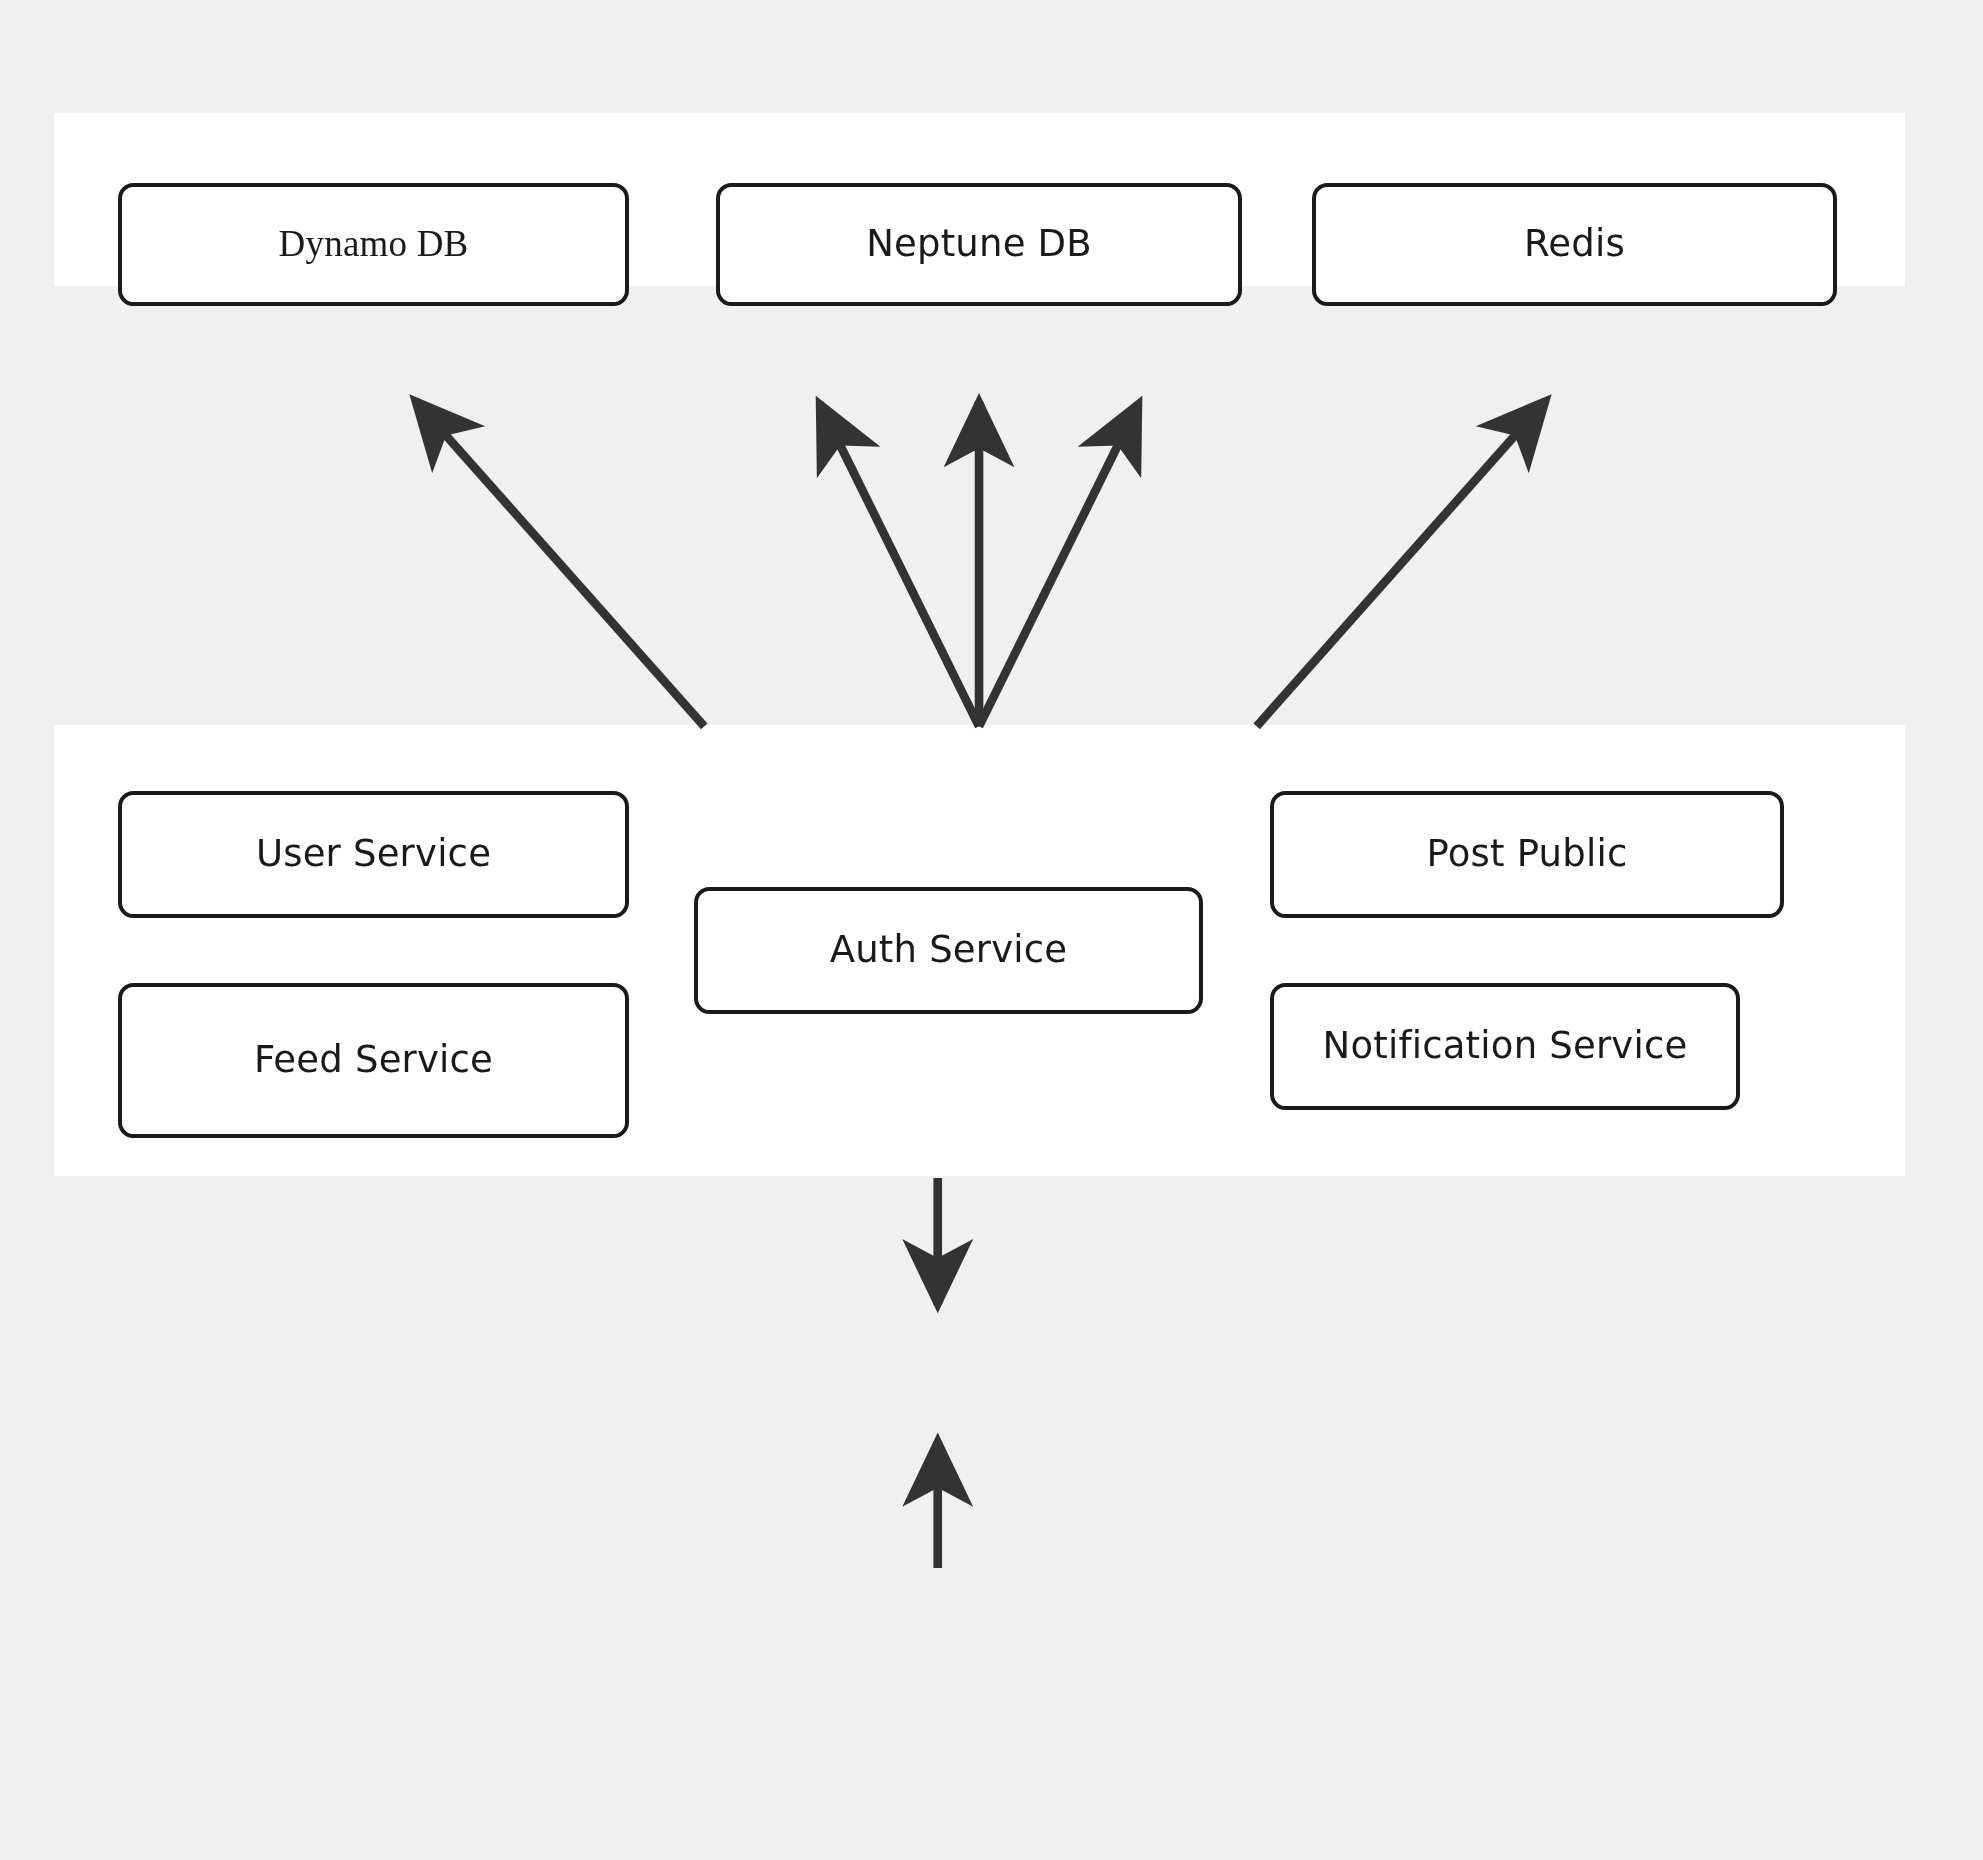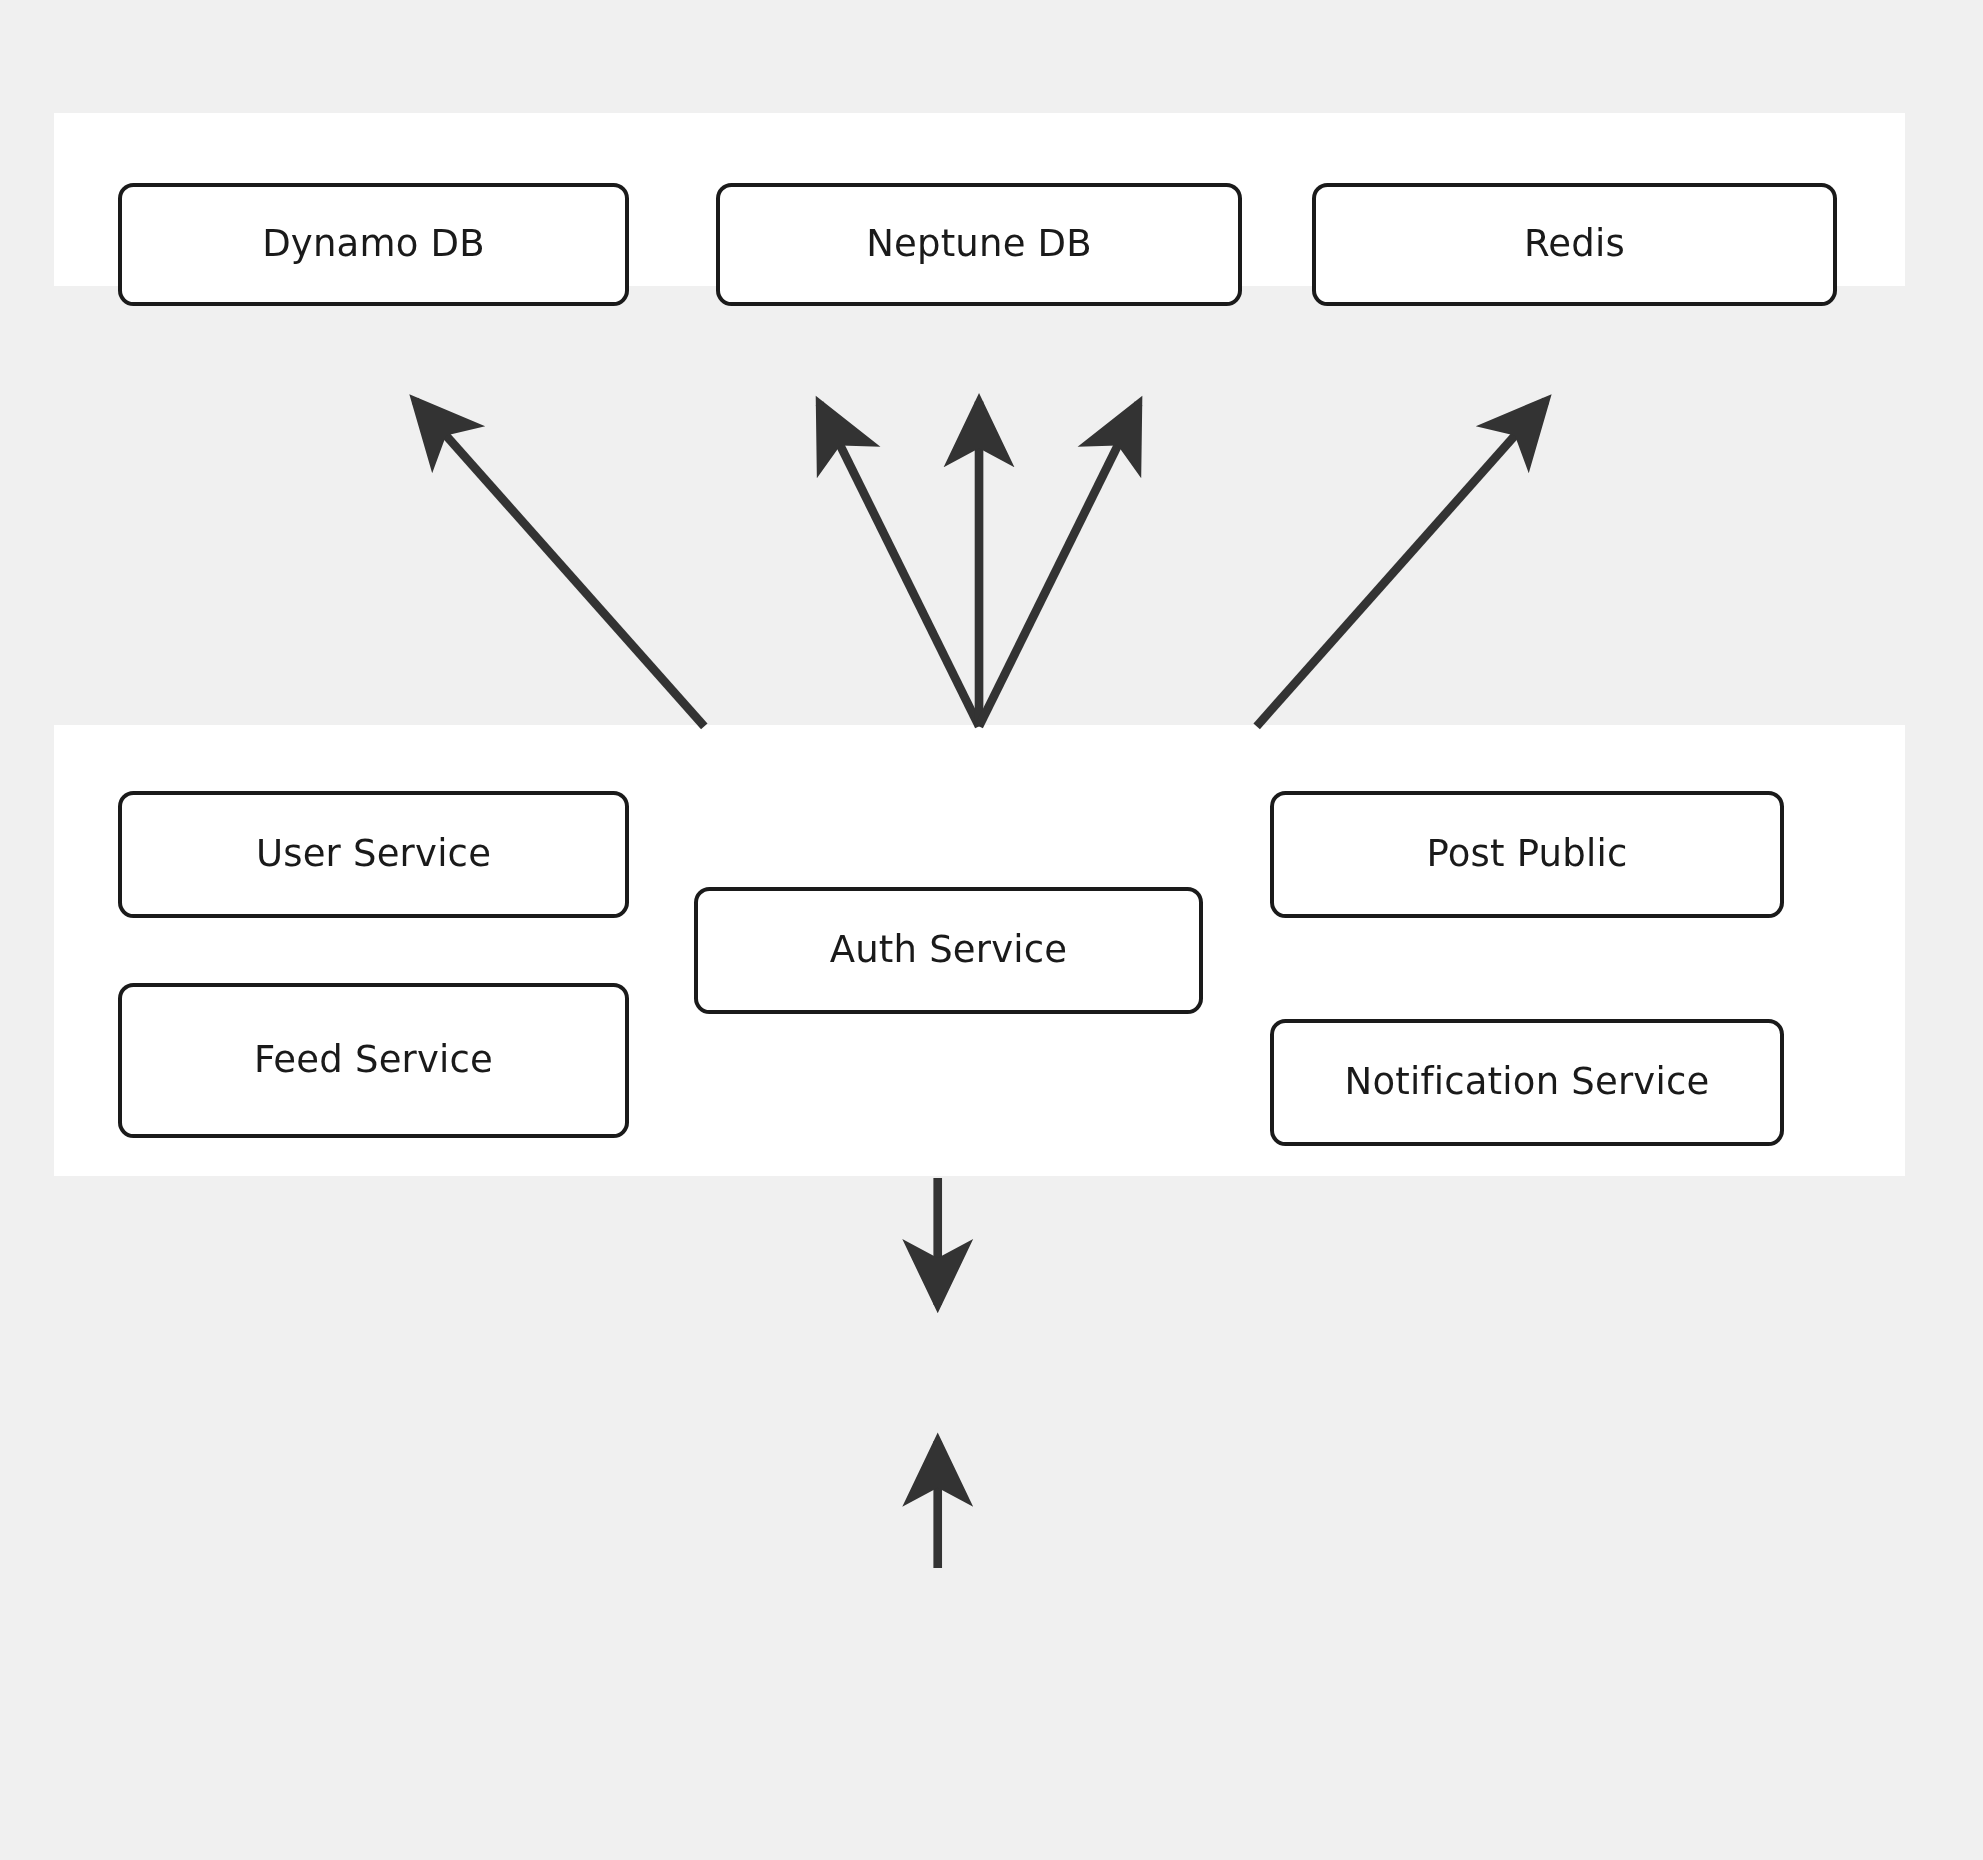--- a/index.html
+++ b/index.html
@@ -82,21 +82,21 @@
 
     <line x1="1019" y1="756" x2="1185" y2="420" stroke="#333333" stroke-width="9" marker-end="url(#arrowhead)"></line>
 
     <line x1="1308" y1="756" x2="1609" y2="417" stroke="#333333" stroke-width="9" marker-end="url(#arrowhead)"></line>
 
     <line x1="976" y1="1226" x2="976" y2="1358" stroke="#333333" stroke-width="9" marker-end="url(#arrowhead)"></line>
 
     <line x1="976" y1="1632" x2="976" y2="1500" stroke="#333333" stroke-width="9" marker-end="url(#arrowhead)"></line>
   </svg>
 
-  <div class="node" style="left:118px; top:183px; width:511px; height:123px;">
+  <div class="node" style="left:118px; top:183px; width:511px; height:123px;font-family:Liberation Serif, serif;">
     <span>Dynamo DB</span>
   </div>
 
   <div class="node" style="left:716px; top:183px; width:526px; height:123px;justify-content:center;">
     <span>Neptune DB</span>
   </div>
 
   <div class="node" style="left:1312px; top:183px; width:525px; height:123px;">
     <span>Redis</span>
   </div>
@@ -110,20 +110,20 @@
   </div>
 
   <div class="node" style="left:694px; top:887px; width:509px; height:127px;">
     <span>Auth Service</span>
   </div>
 
   <div class="node" style="left:1270px; top:791px; width:514px; height:127px;">
     <span>Post Public</span>
   </div>
 
-  <div class="node" style="left:1270px; top:983px; width:514px; height:127px;margin-top:36px;">
+  <div class="node" style="left:1270px; top:983px; width:470px; height:127px;">
     <span>Notification Service</span>
   </div>
 
 
 
 </div>
 
 
 </body></html>

